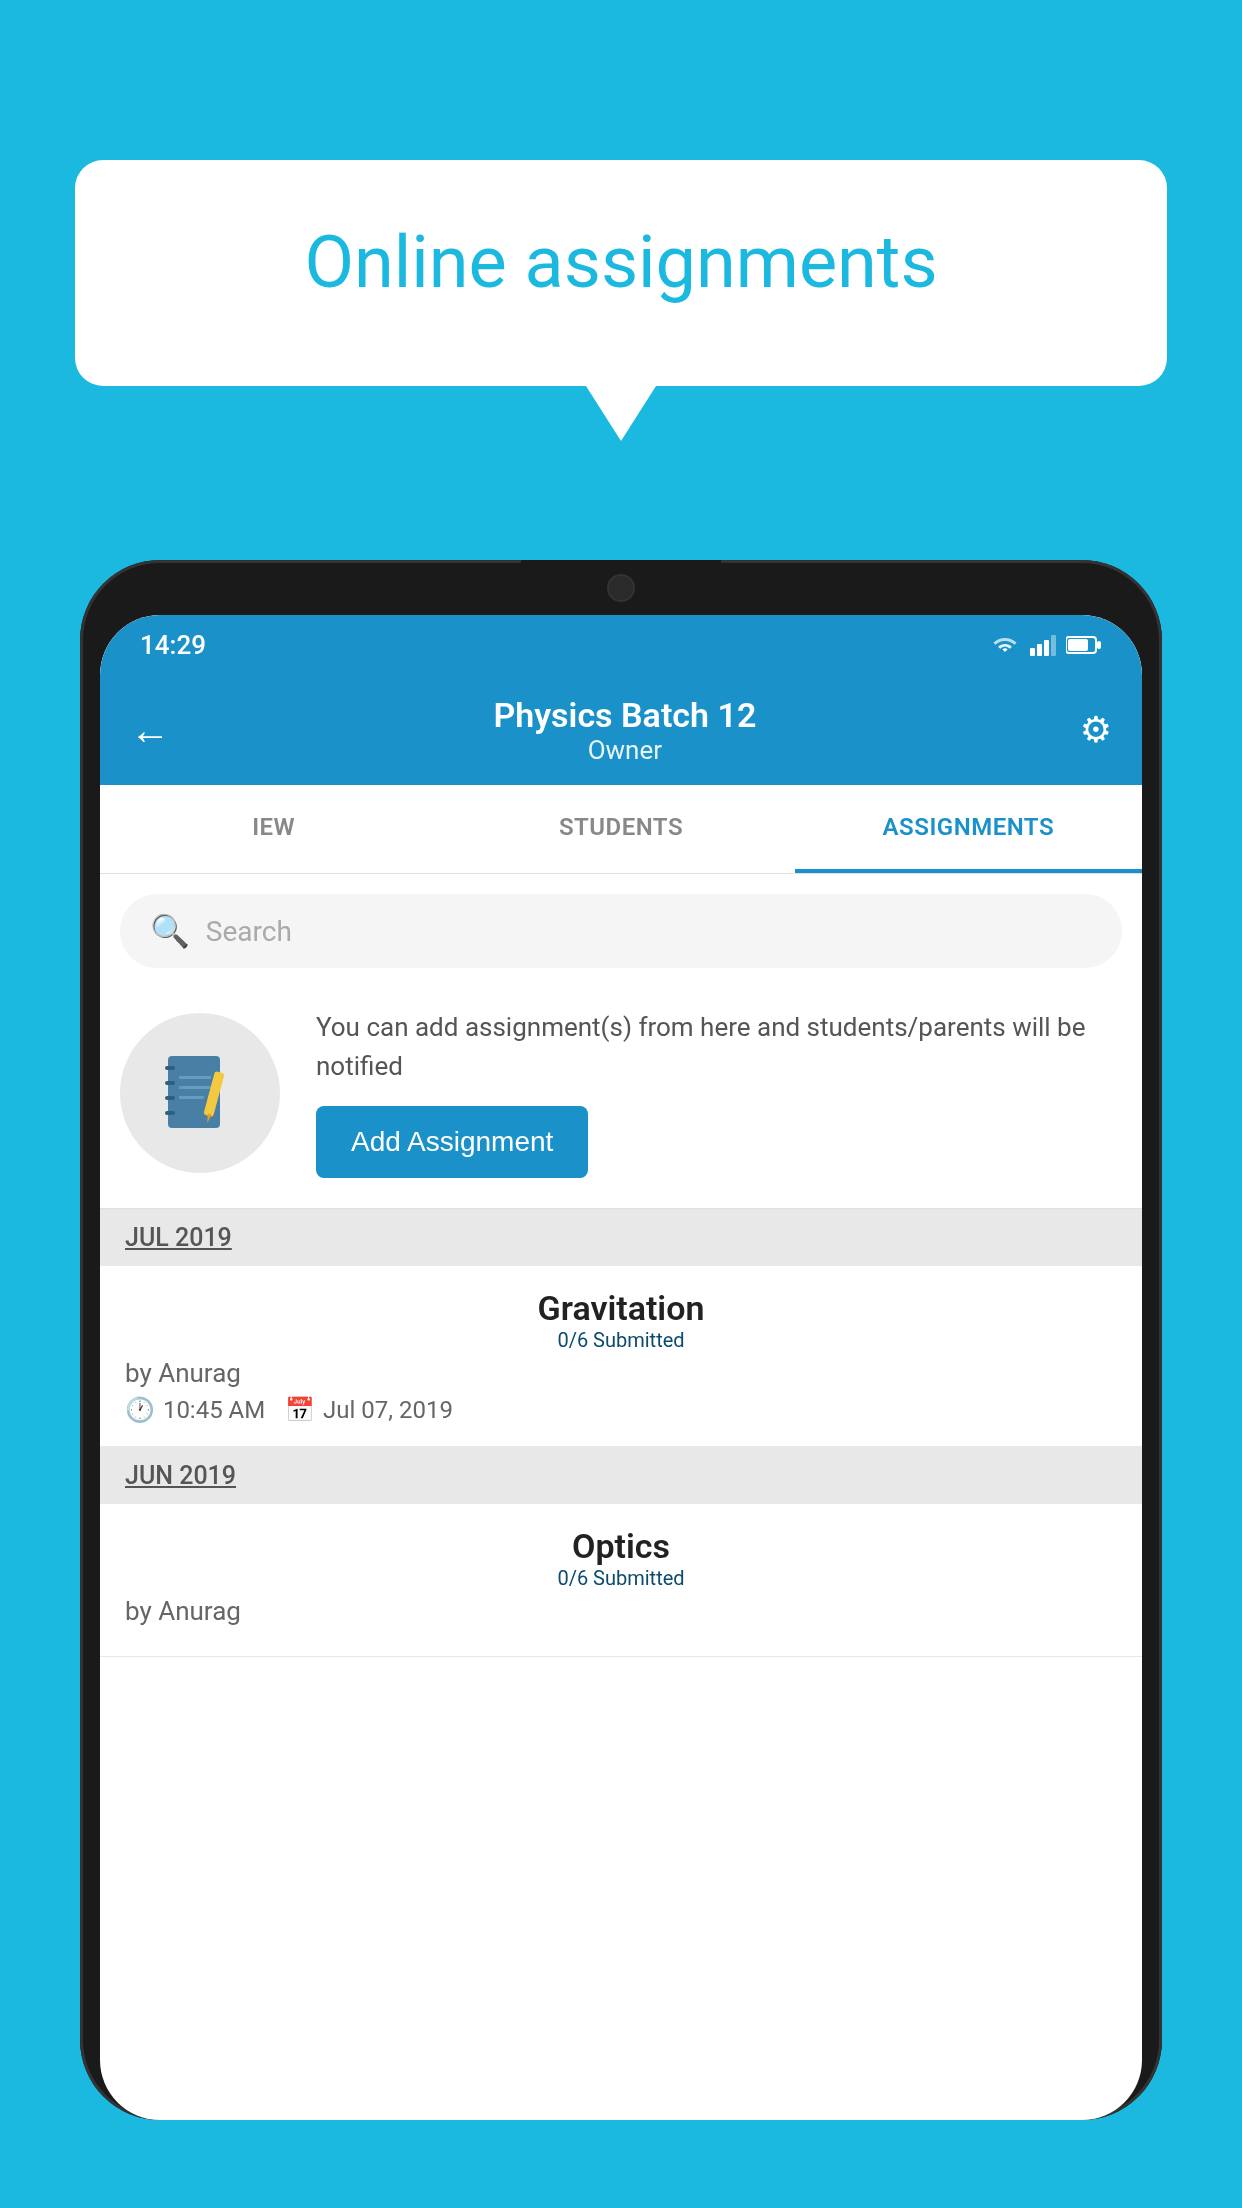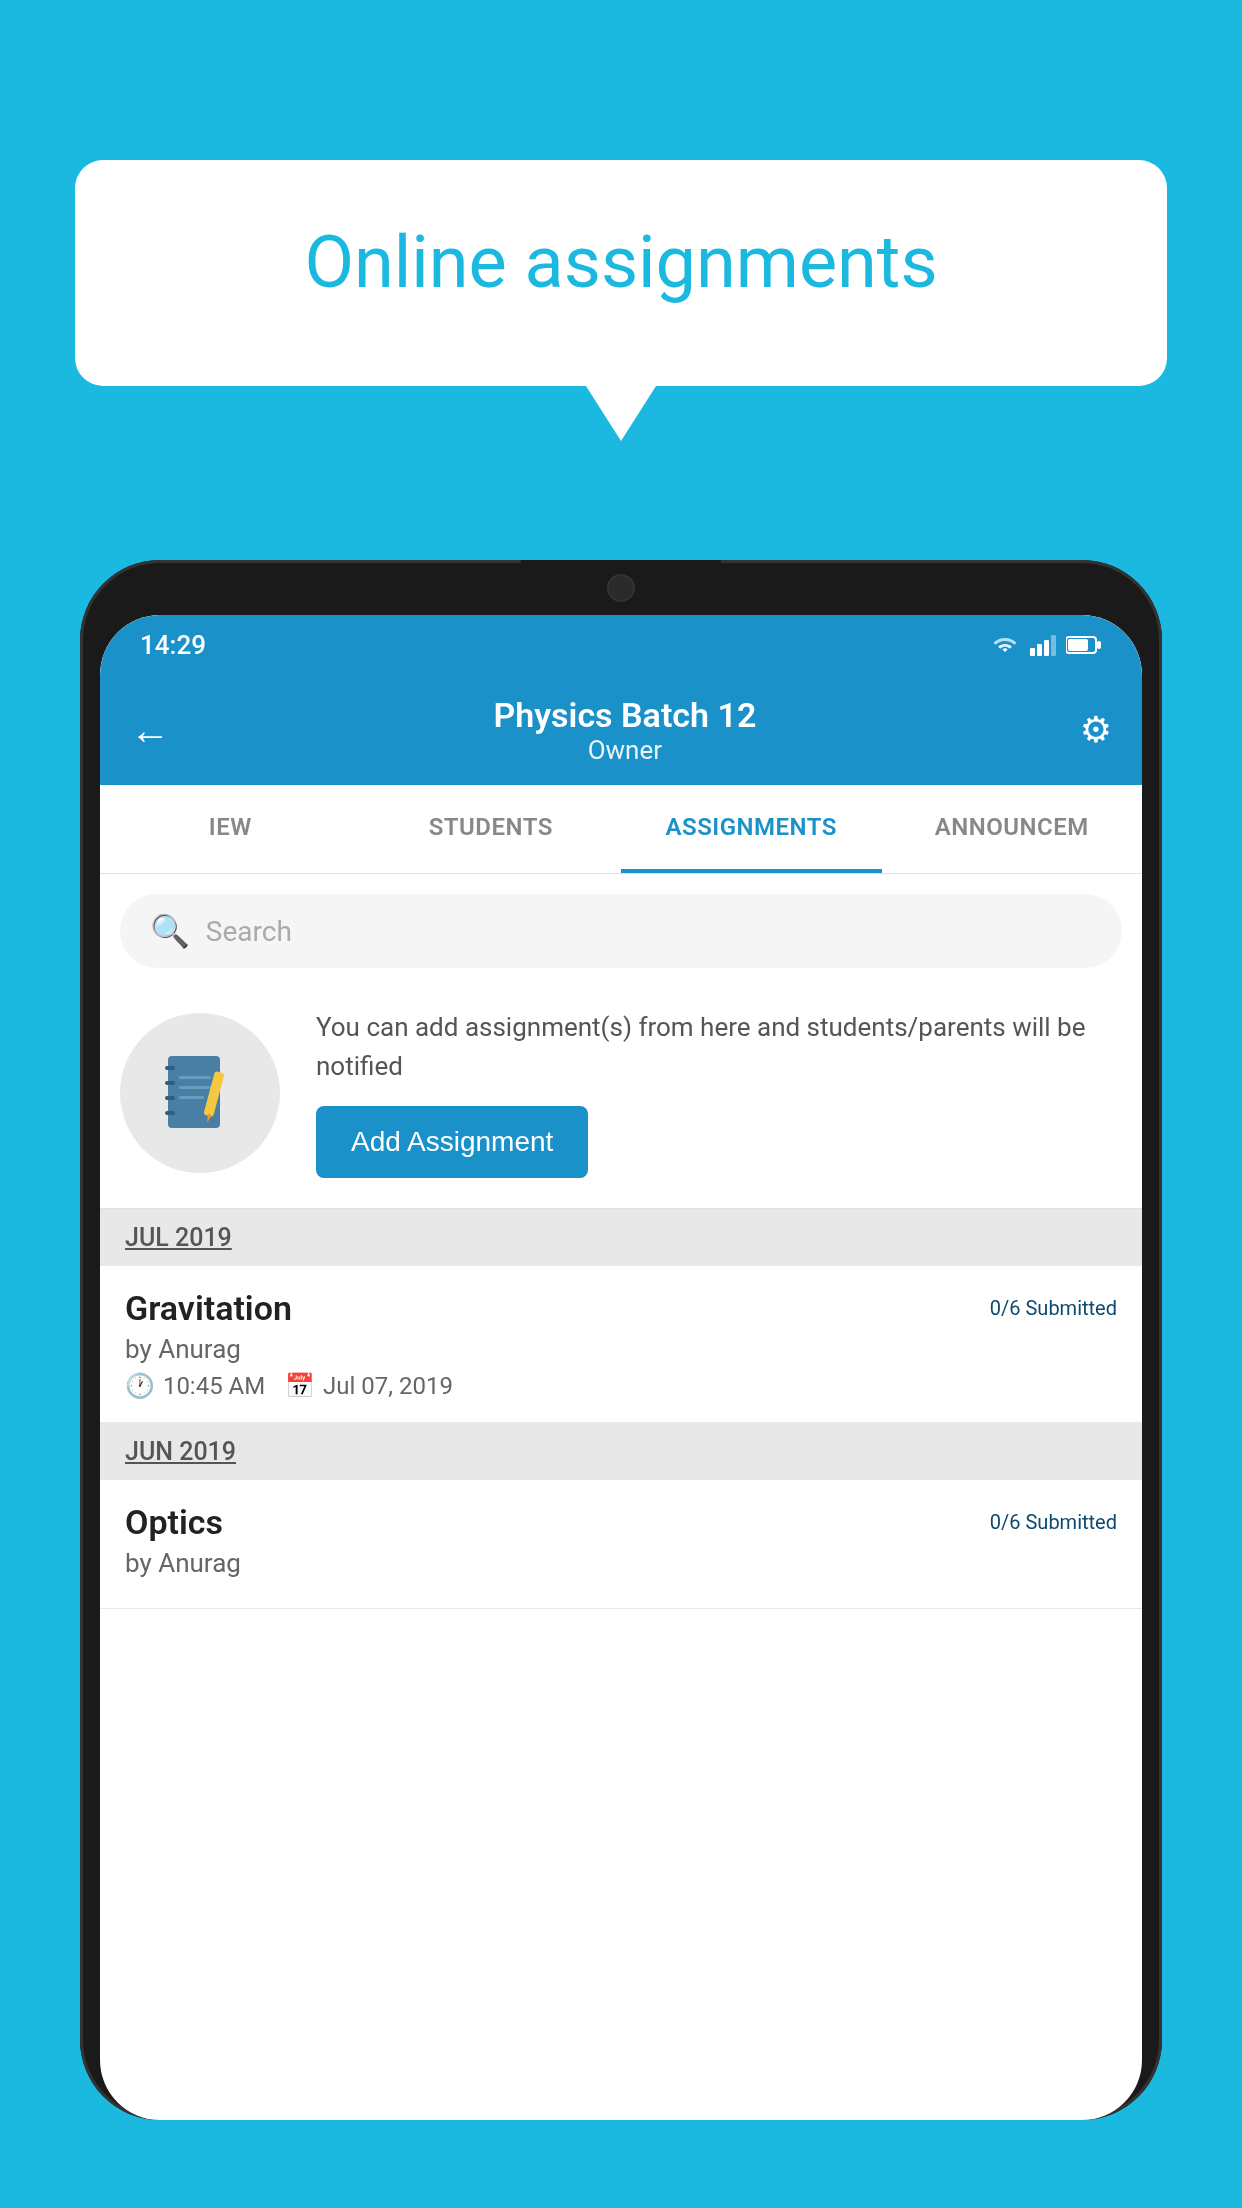--- a/index.html
+++ b/index.html
@@ -256,20 +256,21 @@
     .assignment-item {
       padding: 22px 25px;
       border-bottom: 1px solid #e8e8e8;
     }
 
     .assignment-row1 {
       display: flex;
       justify-content: space-between;
       align-items: center;
       margin-bottom: 6px;
+      flex-direction: column;
     }
 
     .assignment-name {
       font-size: 34px;
       font-weight: 600;
       color: #222;
     }
 
     .assignment-submitted {
       font-size: 20px;
@@ -358,21 +359,20 @@
           <div class="app-bar-title-main">Physics Batch 12</div>
           <div class="app-bar-title-sub">Owner</div>
         </div>
         <span class="settings-icon">⚙</span>
       </div>
 
       <div class="tabs-bar">
         <div class="tab-item">IEW</div>
         <div class="tab-item">STUDENTS</div>
         <div class="tab-item active">ASSIGNMENTS</div>
-        <div class="tab-item">ANNOUNCEM</div>
       </div>
 
       <div class="search-bar">
         <span class="search-icon-sym">🔍</span>
         <span class="search-text">Search</span>
       </div>
 
       <div class="add-assignment-section">
         <div class="assignment-icon-circle">
 

